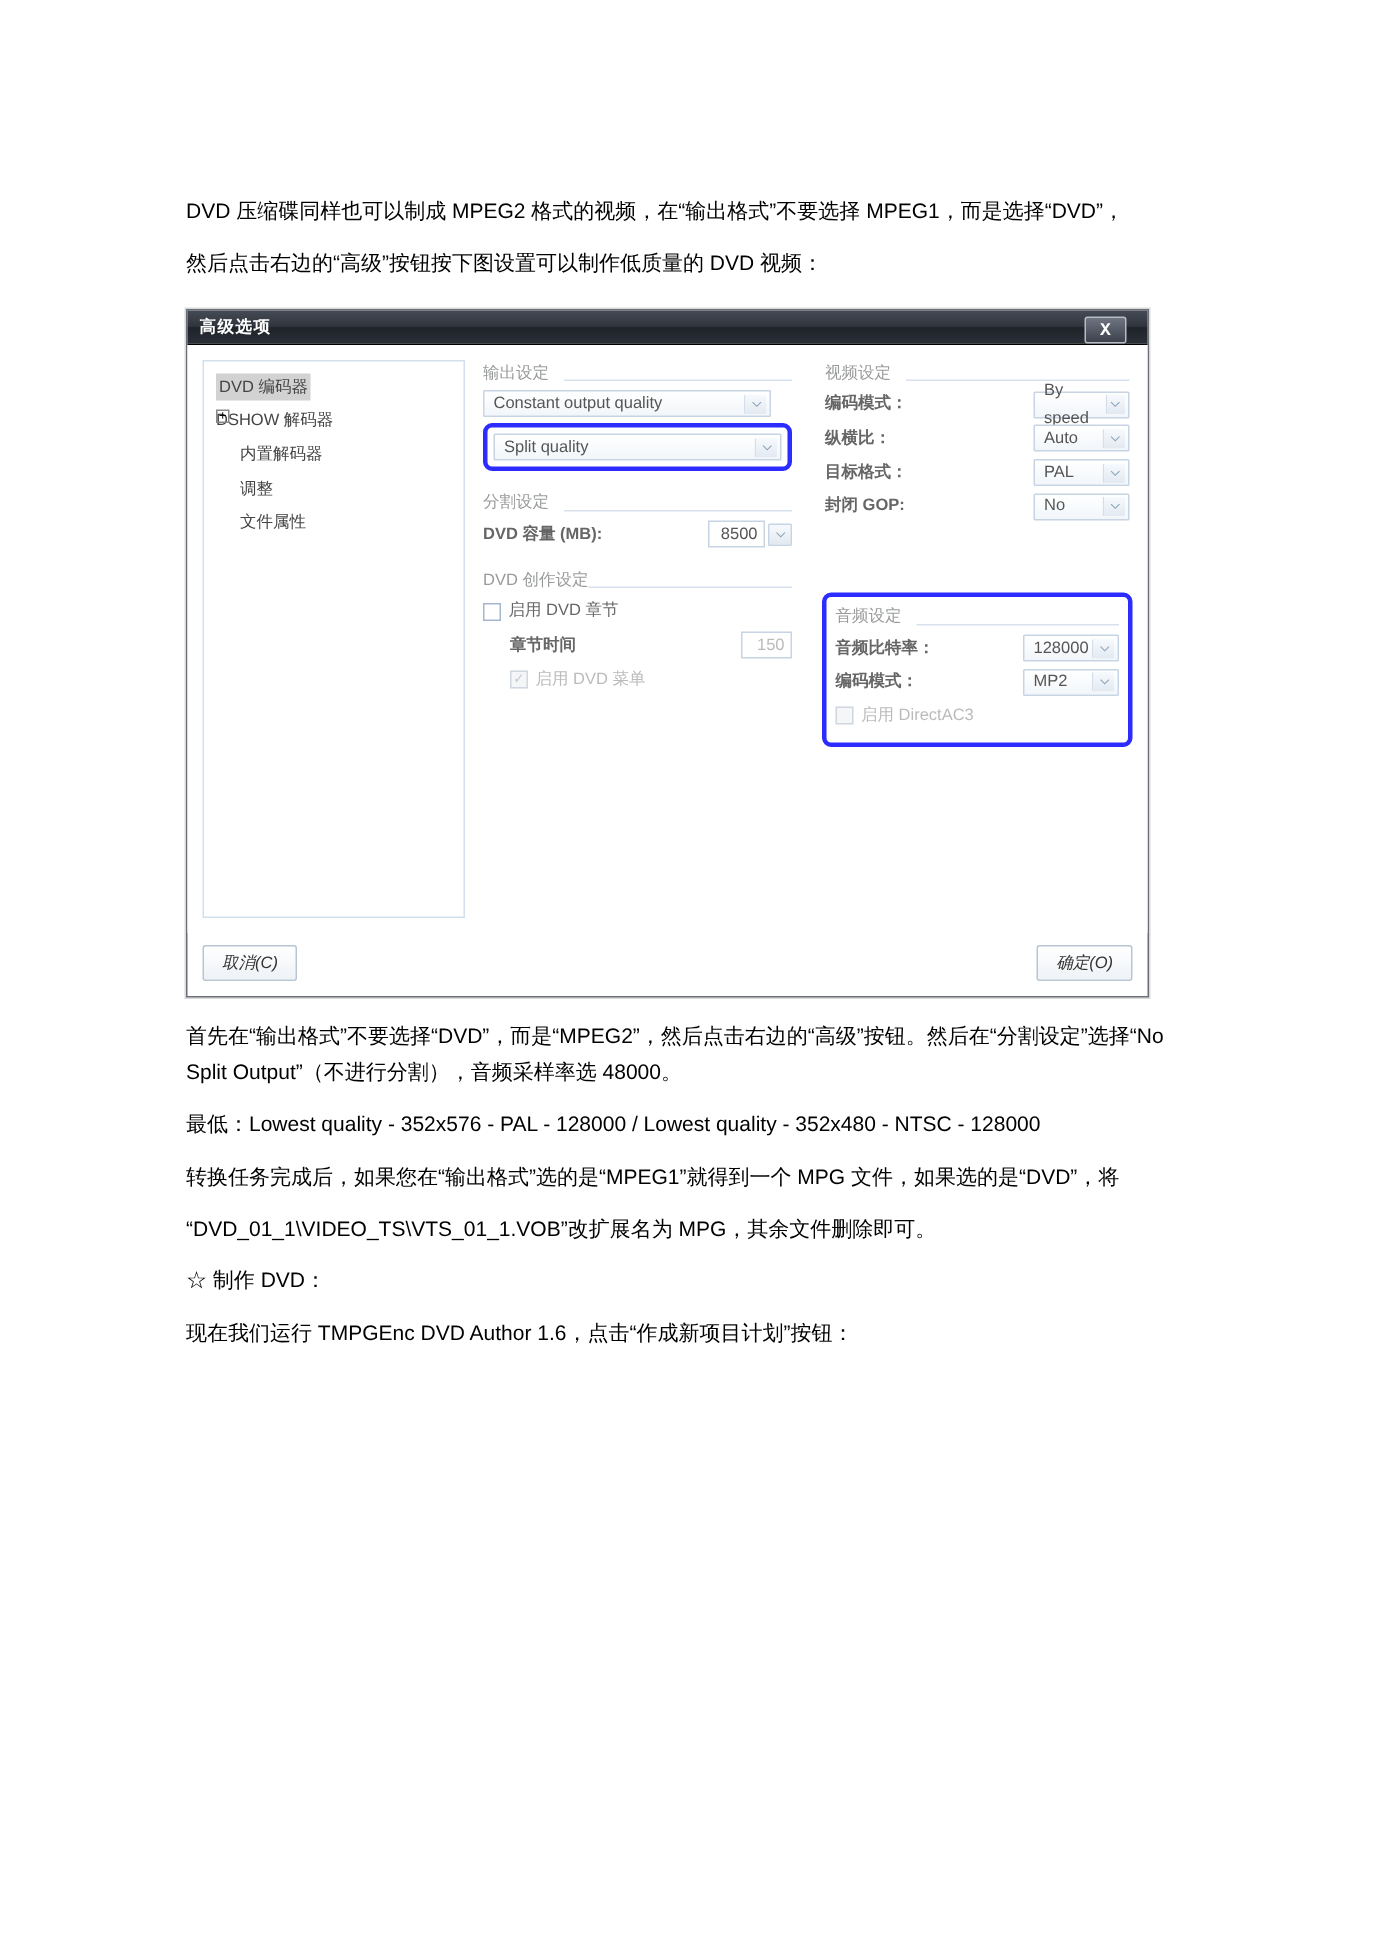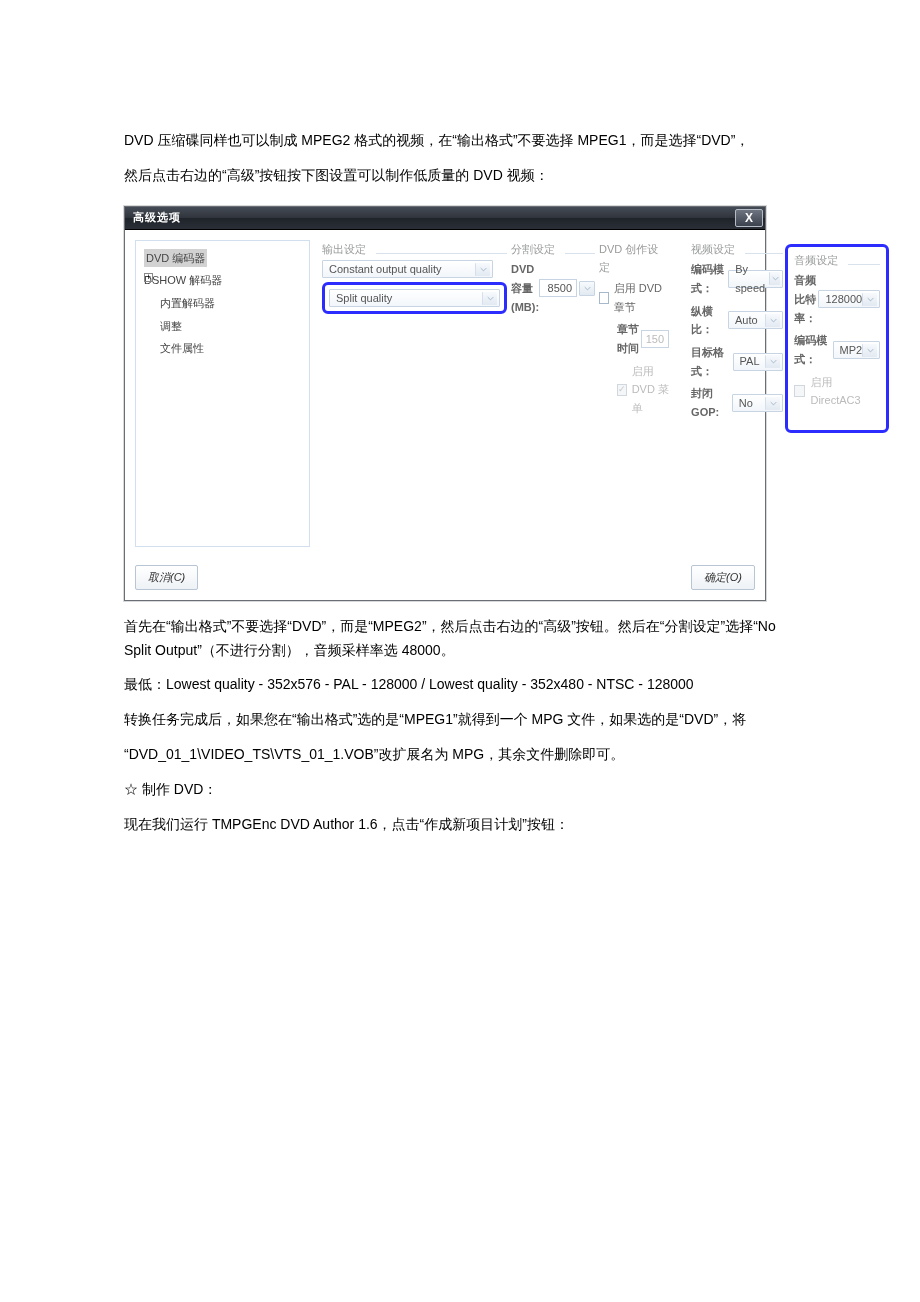--- a/index.html
+++ b/index.html
@@ -28,25 +28,26 @@
     font-family: "Microsoft YaHei", sans-serif;
     font-size: 11px;
     color: #444;
     background: #fff;
   }
   .titlebar {
     height: 22px;
     background: linear-gradient(to bottom, #454b55 0%, #30353d 48%, #1f232a 52%, #2a2f37 100%);
     color: #fff;
     display: flex;
-    align-items: center;
+    align-items: flex-end;
     justify-content: space-between;
-    padding: 0 2px 0 8px;
+    padding: 0 14px 0 8px;
     border-bottom: 1px solid #000;
     font-size: 11px;
+    font-family: Liberation Mono, monospace;
   }
   .titlebar-title {
     font-weight: bold;
     letter-spacing: 1px;
   }
   .close-btn {
     width: 26px;
     height: 16px;
     background: linear-gradient(to bottom,#6e7580,#3b424d);
     border: 1px solid #b5bcc6;
@@ -128,21 +129,21 @@
     height: 18px;
     border-radius: 1px;
     display: flex;
     align-items: center;
     justify-content: space-between;
     padding: 0 2px 0 6px;
     font-size: 11px;
     color: #555;
     box-sizing: border-box;
   }
-  .select-box.wide { width: 171px; }
+  .select-box.wide { width: 192px; }
   .select-box.sm { width: 64px; }
   .drop-arrow {
     width: 14px; height: 13px;
     background: linear-gradient(to bottom,#f7fafd,#e2e9f1);
     border-left: 1px solid #d4dfeb;
     border-radius: 1px;
     display: flex; align-items: center; justify-content: center;
   }
   .drop-arrow svg { width: 7px; height: 5px; }
   .text-box {
@@ -182,21 +183,21 @@
   }
   .btn {
     border: 1px solid #b8c5d4;
     background: linear-gradient(to bottom,#ffffff,#eef2f6);
     padding: 2px 12px;
     font-size: 11px;
     color: #333;
     border-radius: 2px;
     font-style: italic;
   }
-  .right-col-inner { display: flex; flex-direction: row; }
+  .right-col-inner { display: flex; flex-direction: column; }
 </style>
 </head>
 <body>
 
 <div class="page">
 
   <p class="para">DVD 压缩碟同样也可以制成 MPEG2 格式的视频，在“输出格式”不要选择 MPEG1，而是选择“DVD”，</p>
   <p class="para">然后点击右边的“高级”按钮按下图设置可以制作低质量的 DVD 视频：</p>
 
   <div class="dialog-wrap">
@@ -348,21 +349,21 @@
                         <svg viewBox="0 0 10 6">
                           <path d="M1 1 L5 5 L9 1" fill="none" stroke="#8aa0b8" stroke-width="1"></path>
                         </svg>
                       </span>
                   </div>
                 </div>
               </div>
               <div style="height:32px"></div>
 
               <div class="highlight-box">
-                <div class="fieldset-like" style="margin-bottom:16px">
+                <div class="fieldset-like" style="margin-bottom:4px">
                   <span class="fl-legend">音频设定</span>
                   <div class="fl-line"></div>
                   <div class="row">
                     <span class="label">音频比特率：</span>
                     <div class="select-box sm">
                       <span>128000</span>
                       <span class="drop-arrow">
                           <svg viewBox="0 0 10 6">
                             <path d="M1 1 L5 5 L9 1" fill="none" stroke="#8aa0b8" stroke-width="1"></path>
                           </svg>

